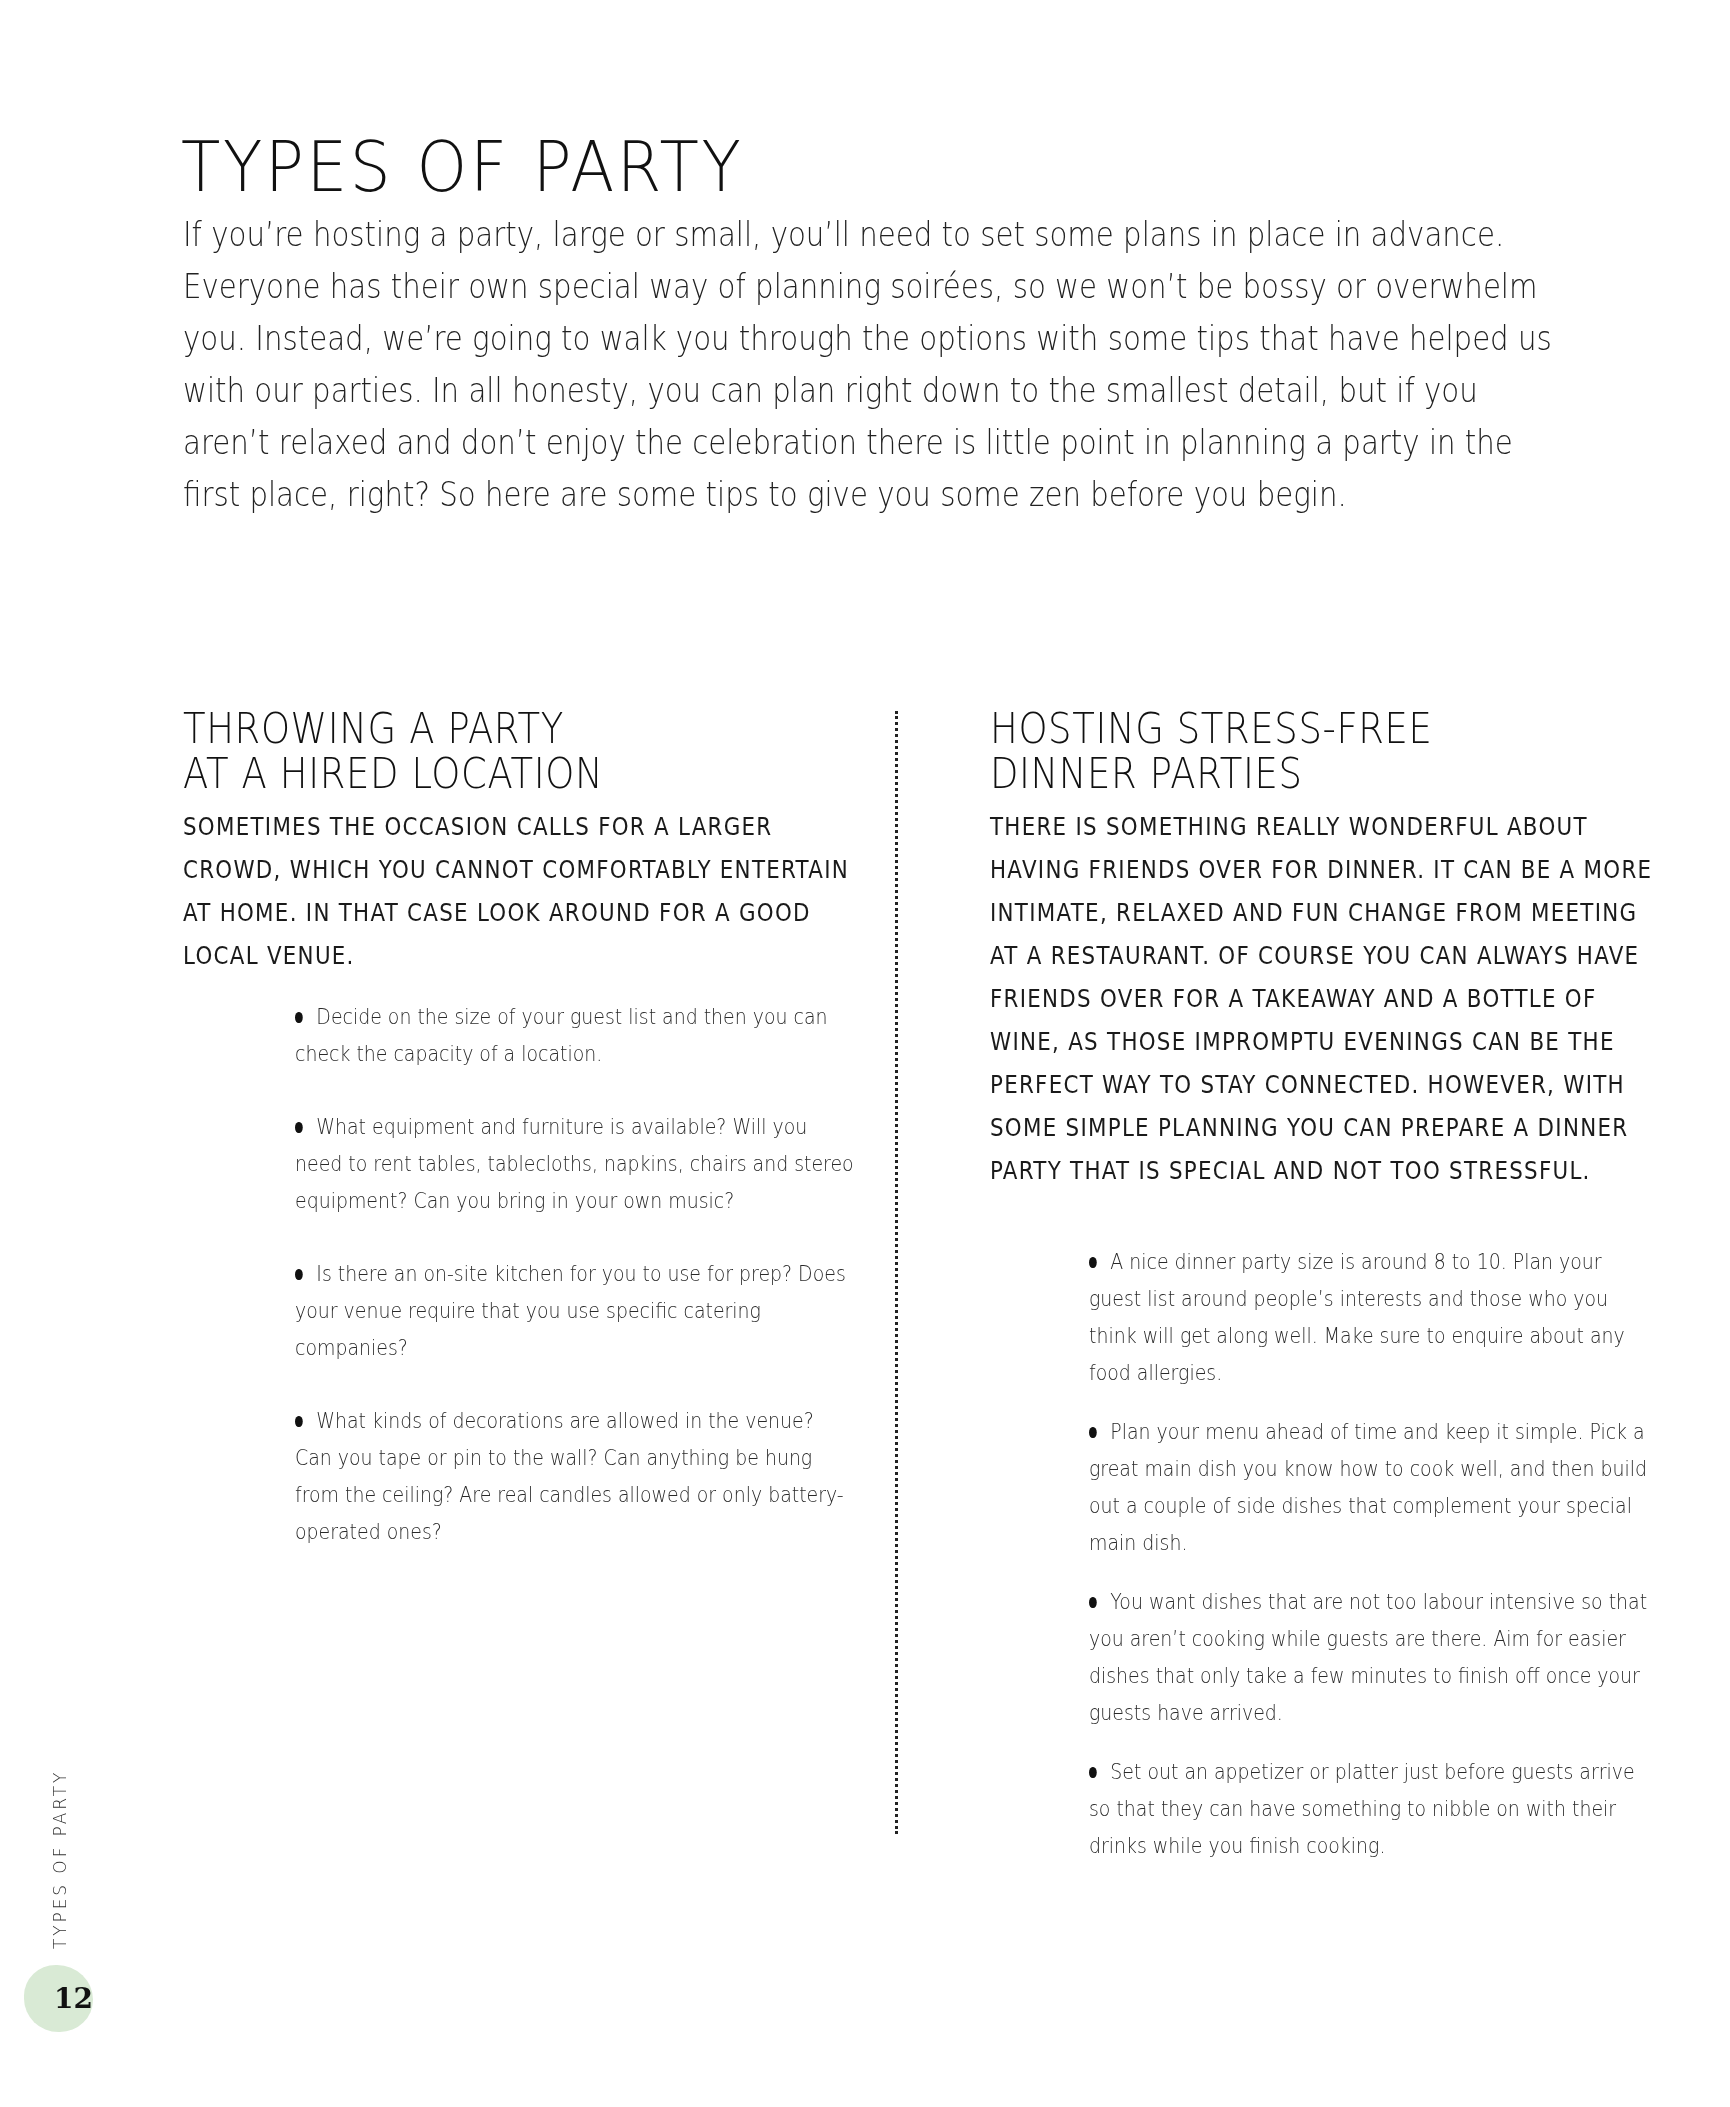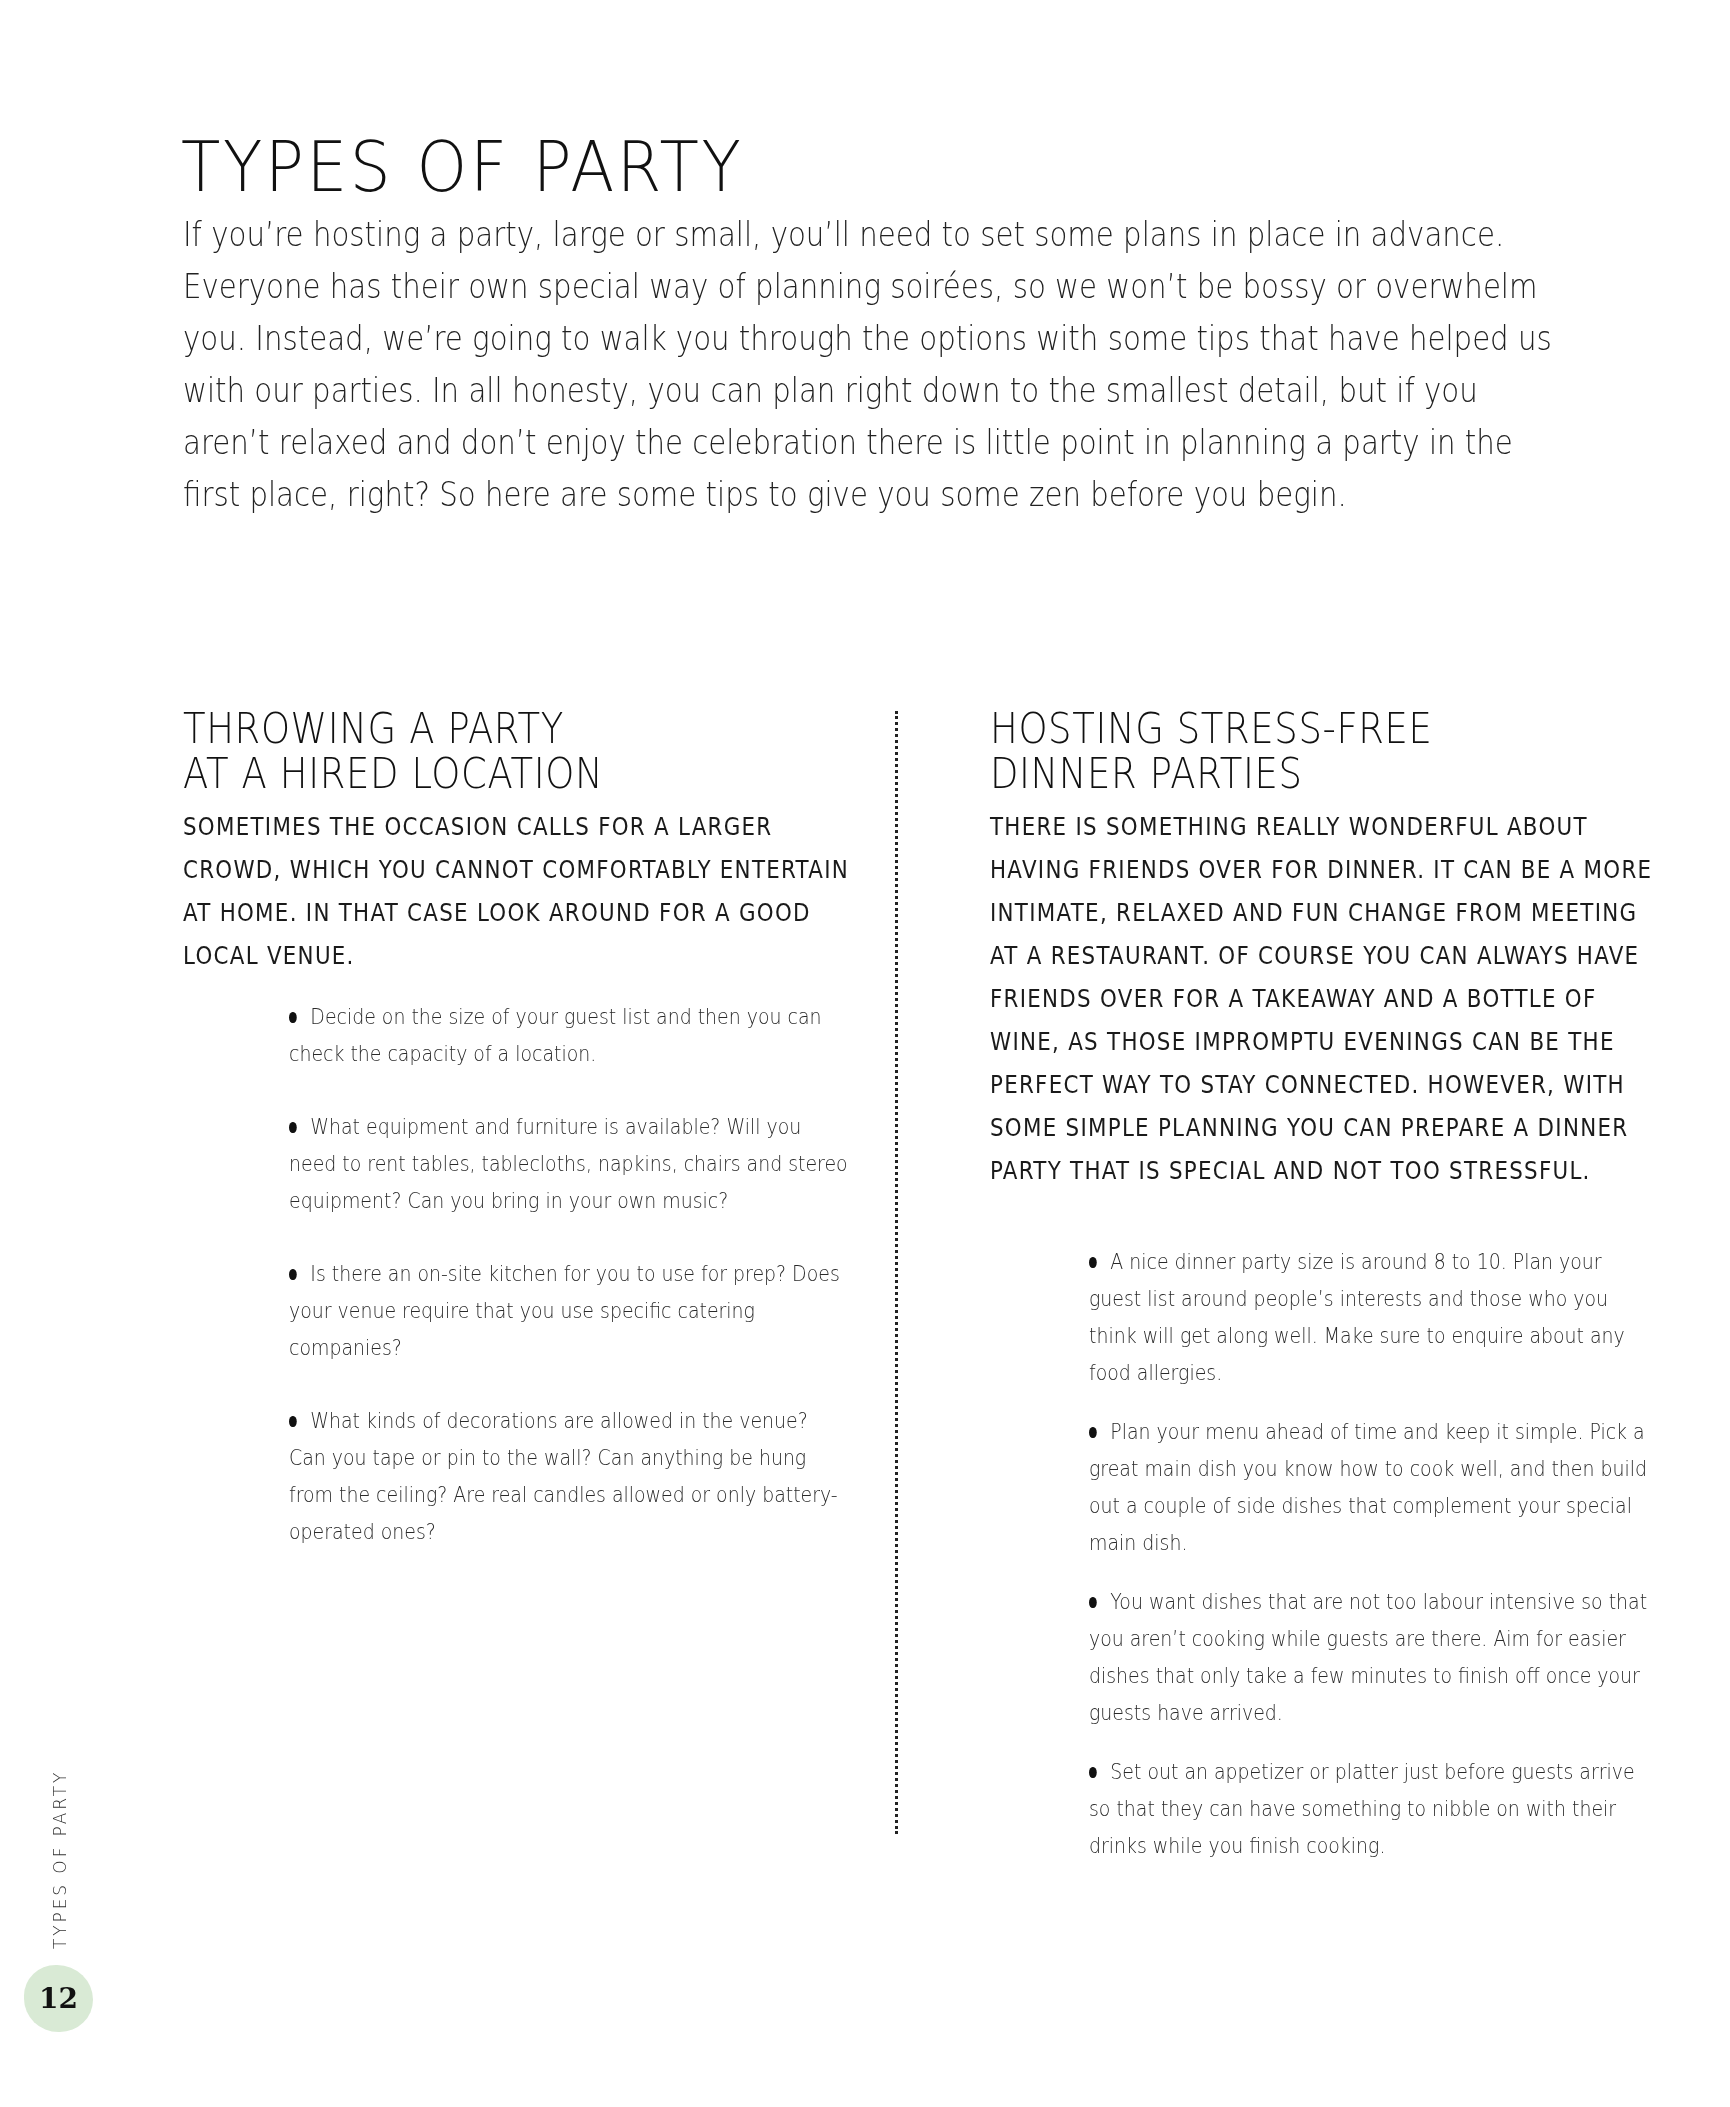--- a/index.html
+++ b/index.html
@@ -73,21 +73,21 @@
     transform: scaleX(0.855);
     transform-origin: left top;
     width: 790px;
   }
   .tips {
     list-style: none;
     margin: 0;
     padding: 0;
     position: absolute;
   }
-  .col-left .tips { left: 106px; top: 292px; width: 556px; }
+  .col-left .tips { left: 112px; top: 292px; width: 556px; }
   .col-right .tips { left: 99px; top: 537px; width: 556px; }
   .tip {
     font-size: 22px;
     line-height: 37px;
     color: #2a2a2a;
     font-weight: 200;
     font-family: "DejaVu Sans", sans-serif;
     transform: scaleX(0.86);
     transform-origin: left top;
     width: 651px;
@@ -127,21 +127,21 @@
   .page-badge {
     position: absolute;
     left: 24px;
     top: 1965px;
     width: 69px;
     height: 67px;
     border-radius: 46% 52% 48% 50%;
     background: #d9ead5;
     display: flex;
     align-items: center;
-    justify-content: center;
+    justify-content: flex-end;
   }
   .page-number {
     font-family: "DejaVu Serif", serif;
     font-size: 28px;
     font-weight: bold;
     color: #111;
   }
 </style>
 </head>
 <body>

